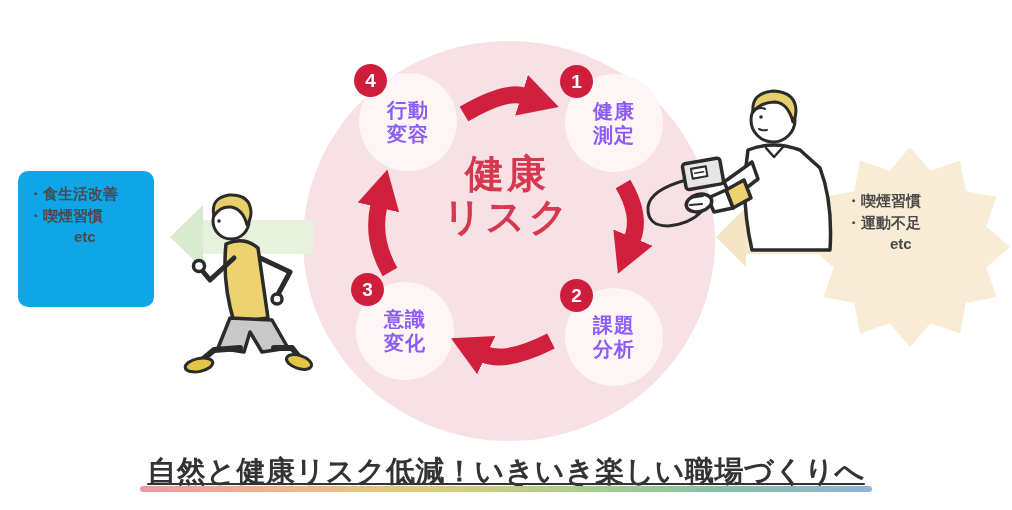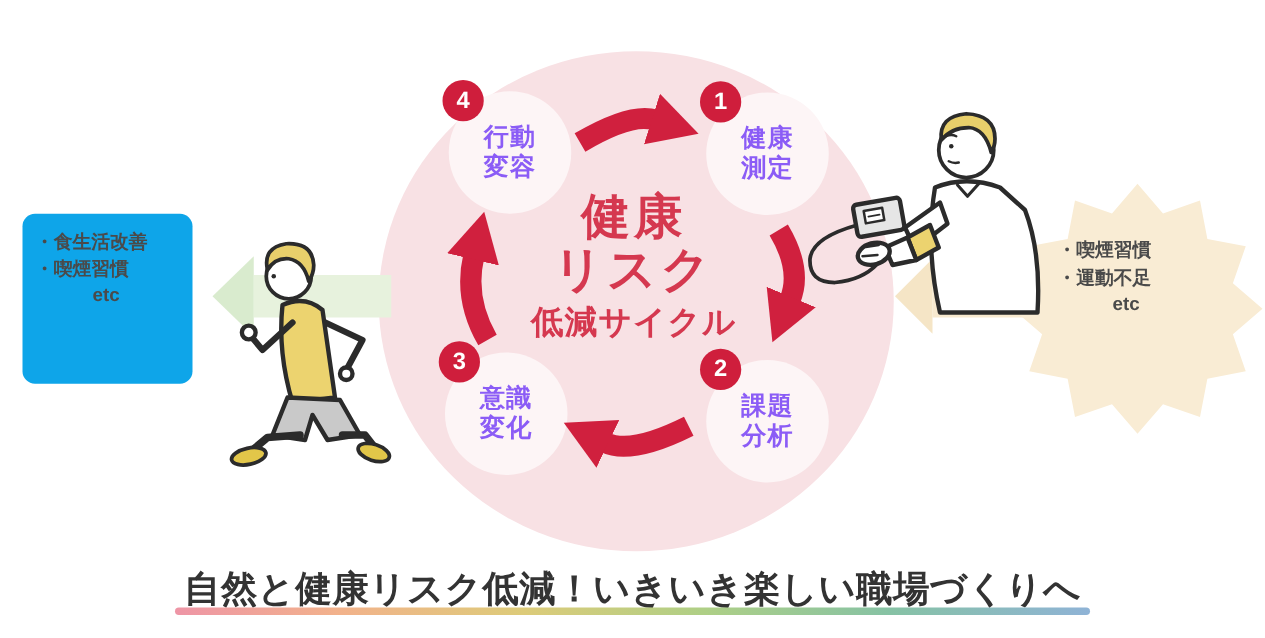--- a/index.html
+++ b/index.html
@@ -51,21 +51,21 @@
   .list-item{font-size:15px;font-weight:bold;color:#4a4a4a;line-height:21.5px;}
   .etc-item{padding-left:46px;}
 
   
   .risk-list{position:absolute;left:846px;top:190px;width:140px;z-index:3;}
   .risk-list .etc-item{padding-left:44px;}
 
   
   .footer-title{
     position:absolute;left:0;top:452px;width:1012px;text-align:center;
-    font-size:29px;font-weight:bold;color:#333333;letter-spacing:0.5px;z-index:3;
+    font-size:29px;font-weight:bold;color:#333333;letter-spacing:0.5px;z-index:3;text-decoration:underline;
   }
   .underline{
     position:absolute;left:140px;top:486px;width:732px;height:6px;border-radius:3px;z-index:3;
     background:linear-gradient(90deg,#ee95a6 0%,#f2b28b 18%,#ddcb79 38%,#aecf86 58%,#86c2a4 78%,#8fb3d6 100%);
   }
 </style>
 </head>
 <body>
 
 <div class="stage">
@@ -161,21 +161,20 @@
 
   <div class="step s4">
     <div class="badge">4</div>
     <div class="step-label">行動
 変容</div>
   </div>
 
   <div class="center-label">
     <div class="center-title">健康
 リスク</div>
-    <div class="center-sub">低減サイクル</div>
   </div>
 
   <div class="improve-box">
     <div class="list-item">・食生活改善</div>
     <div class="list-item">・喫煙習慣</div>
     <div class="list-item etc-item">etc</div>
   </div>
 
   <div class="risk-list">
     <div class="list-item">・喫煙習慣</div>

